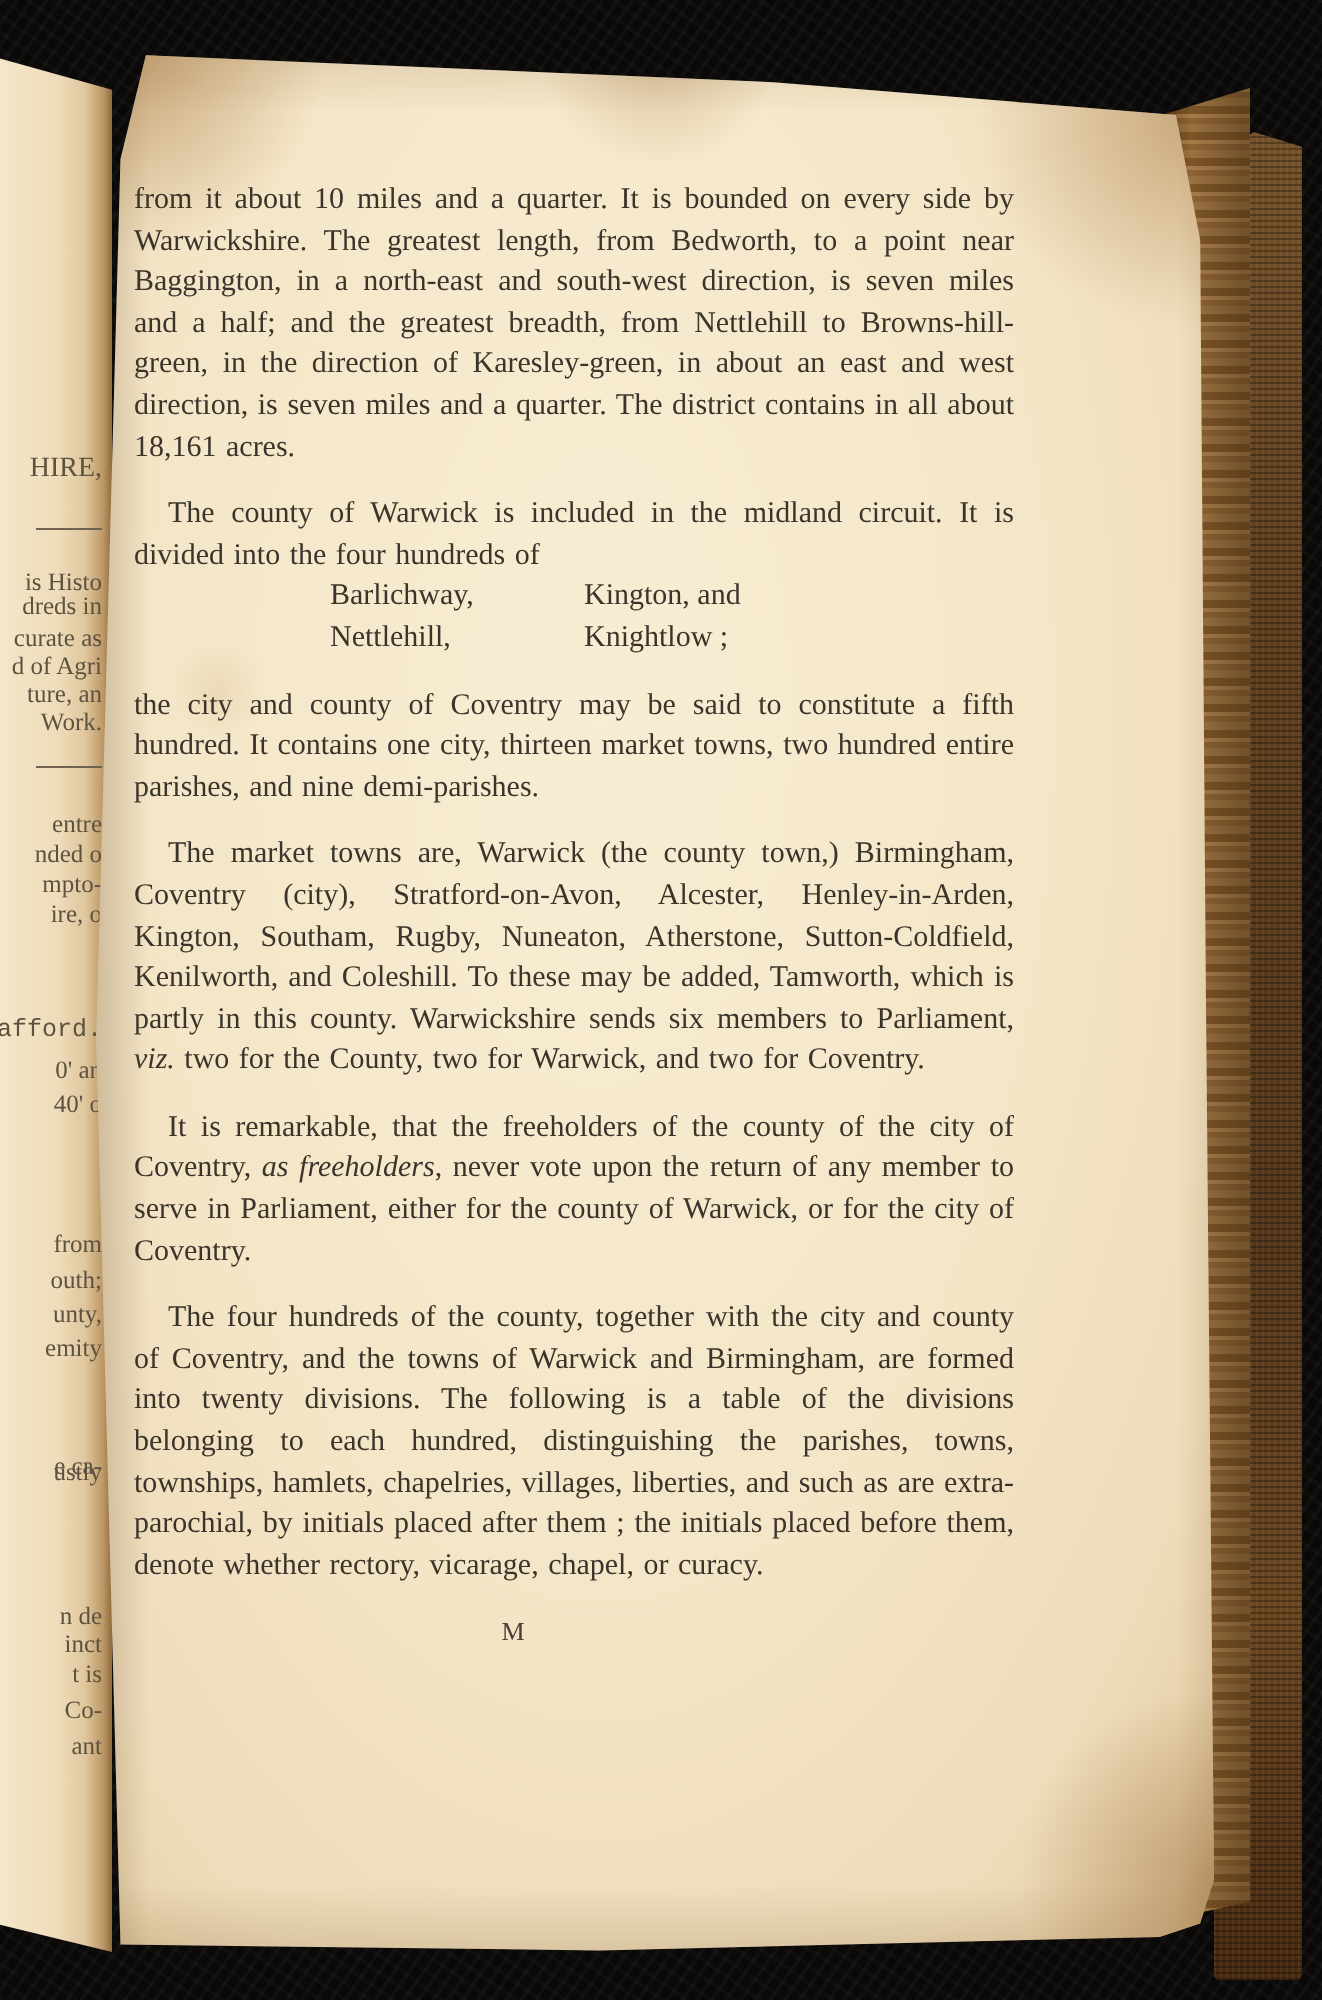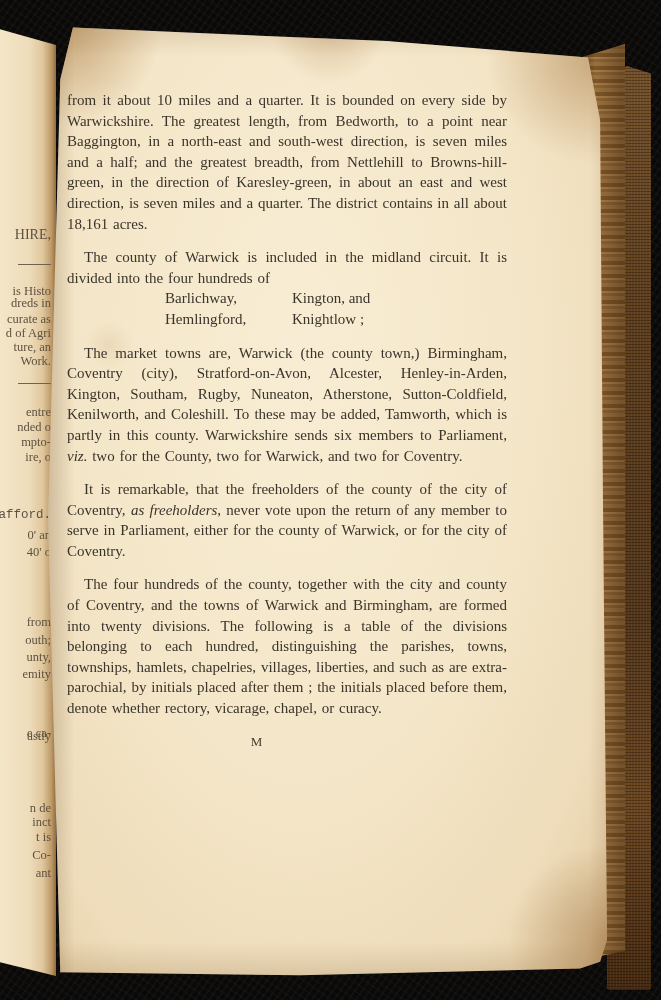--- a/index.html
+++ b/index.html
@@ -130,28 +130,29 @@
     <div class="page-inner">
 
 
       <p><span>from it about 10 miles and a quarter.  It is bounded on every side by Warwickshire.  The greatest length, from Bedworth, to a point near Baggington, in a north-east and south-west direction, is seven miles and a half; and the greatest breadth, from Nettlehill to Browns-hill-green, in the direction of Karesley-green, in about an east and west direction, is seven miles and a quarter.  The district contains in all about 18,161 acres.</span></p>
 
       <p class="indent tight"><span>The county of Warwick is included in the midland circuit.  It is divided into the four hundreds of</span></p>
 
       <div class="hundreds">
         <div class="col1">
           <div>Barlichway,</div>
-          <div>Hemlingford,</div>
+          <div>Nettlehill,</div>
         </div>
         <div class="col2">
           <div>Kington, and</div>
           <div>Knightlow ;</div>
         </div>
       </div>
 
+      <p><span>the city and county of Coventry may be said to constitute a fifth hundred.  It contains one city, thirteen market towns, two hundred entire parishes, and nine demi-parishes.</span></p>
 
       <p class="indent"><span>The market towns are, Warwick (the county town,) Birmingham, Coventry (city), Stratford-on-Avon, Alcester, Henley-in-Arden, Kington, Southam, Rugby, Nuneaton, Atherstone, Sutton-Coldfield, Kenilworth, and Coleshill.  To these may be added, Tamworth, which is partly in this county.  Warwickshire sends six members to Parliament, </span><span class="it">viz.</span><span> two for the County, two for Warwick, and two for Coventry.</span></p>
 
       <p class="indent"><span>It is remarkable, that the freeholders of the county of the city of Coventry, </span><span class="it">as freeholders</span><span>, never vote upon the return of any member to serve in Parliament, either for the county of Warwick, or for the city of Coventry.</span></p>
 
       <p class="indent"><span>The four hundreds of the county, together with the city and county of Coventry, and the towns of Warwick and Birmingham, are formed into twenty divisions.  The following is a table of the divisions belonging to each hundred, distinguishing the parishes, towns, townships, hamlets, chapelries, villages, liberties, and such as are extra-parochial, by initials placed after them ; the initials placed before them, denote whether rectory, vicarage, chapel, or curacy.</span></p>
 
       <div class="signature">M</div>
 
     </div>

